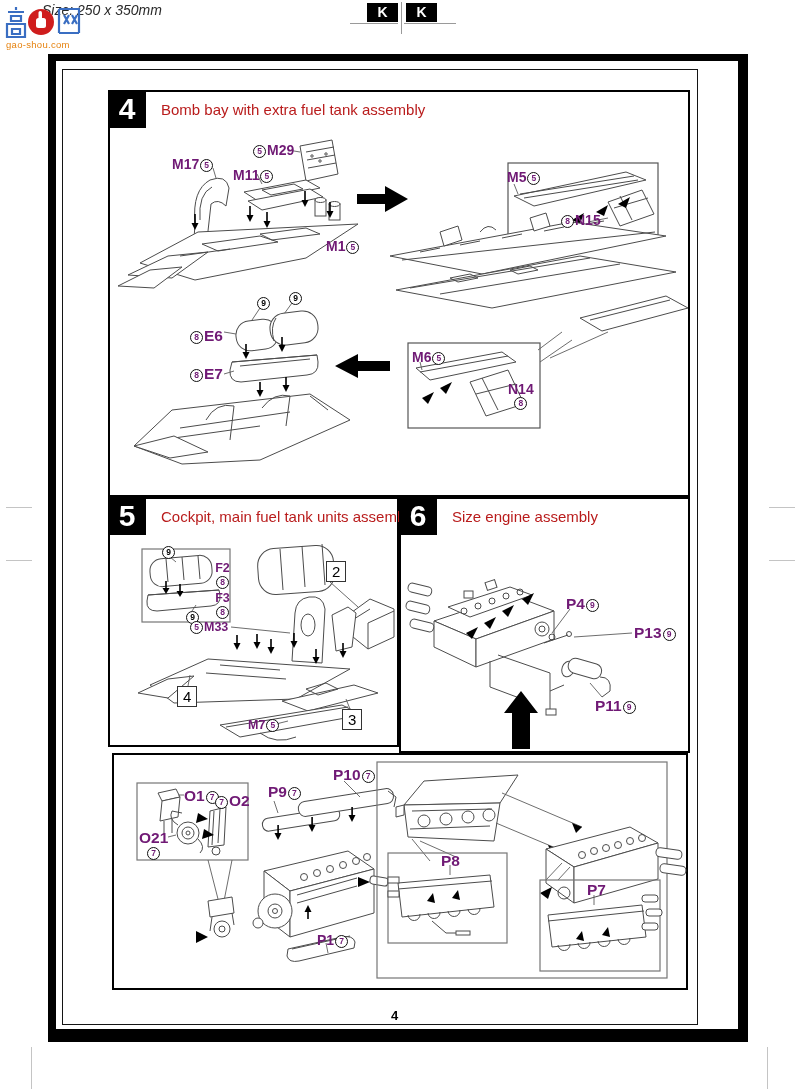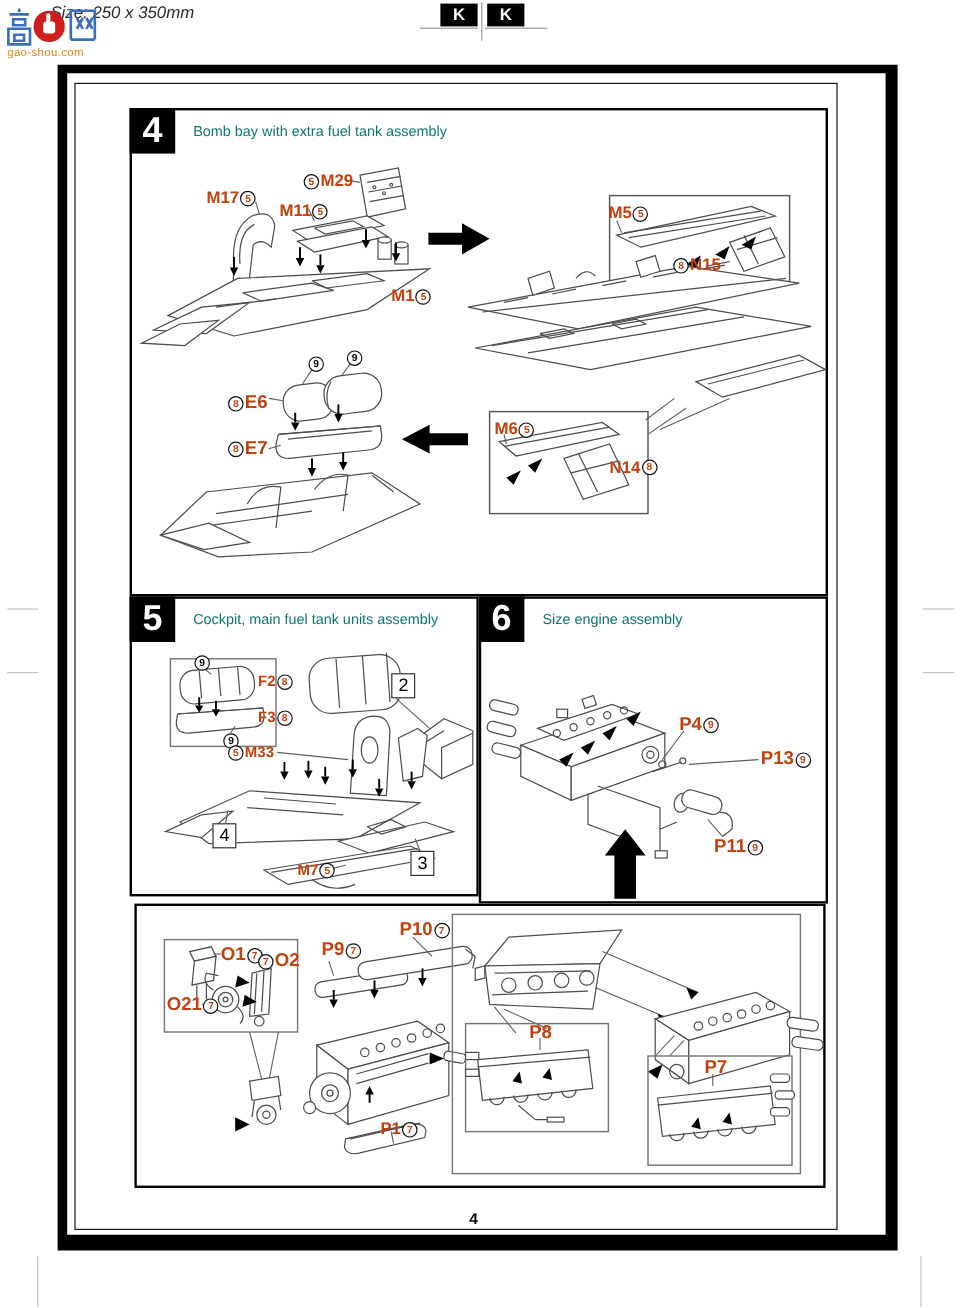--- a/index.html
+++ b/index.html
@@ -4,28 +4,28 @@
 <style>
   html,body{margin:0;padding:0;background:#fff}
   .page{position:relative;width:800px;height:1090px;background:#fff;font-family:"Liberation Sans",sans-serif;overflow:hidden}
   
   .outer-border{position:absolute;left:48px;top:54px;width:700px;height:988px;box-sizing:border-box;border:solid #000;border-width:7px 10px 13px 8px}
   .inner-border{position:absolute;left:62px;top:69px;width:636px;height:956px;box-sizing:border-box;border:1.5px solid #141414}
   
   .stepbox{position:absolute;box-sizing:border-box;border:2px solid #000;background:#fff}
   .step-hdr{position:absolute;display:flex;align-items:center}
   .stepnum{width:38px;height:38px;background:#000;color:#fff;font-weight:bold;font-size:30px;line-height:38px;text-align:center;flex:0 0 38px}
-  .steptitle{font-size:12px;color:#0f766e;padding-left:15px;white-space:nowrap}
+  .steptitle{font-size:15px;color:#b91c1c;padding-left:15px;white-space:nowrap}
   
-  .pl{position:absolute;font-weight:bold;font-size:14px;color:#c2410c;white-space:nowrap;line-height:14px}
+  .pl{position:absolute;font-weight:bold;font-size:14px;color:#701a75;white-space:nowrap;line-height:14px}
   .pl.big{font-size:15.5px;line-height:16px}
   .pl.sm{font-size:12.5px;line-height:13px}
   .circ{display:inline-block;box-sizing:border-box;width:13px;height:13px;border:1.3px solid #111;border-radius:50%;font-size:8.5px;line-height:10.5px;text-align:center;font-weight:bold;vertical-align:1px;margin:0 1px;background:#fff}
   .circ.solo{position:absolute}
-  .stack{display:inline-flex;flex-direction:row;align-items:center;row-gap:1px}
+  .stack{display:inline-flex;flex-direction:column;align-items:center;row-gap:1px}
   .boxnum{position:absolute;box-sizing:border-box;border:1.5px solid #333;background:#fff;font-size:15px;line-height:19px;padding:0 5px;color:#000}
   
   .size-label{position:absolute;left:42px;top:2px;font-style:italic;font-size:14px;color:#2a2a2a}
   .kbox{position:absolute;width:31px;height:19px;background:#000;color:#fff;font-weight:bold;font-size:14px;line-height:19px;text-align:center}
   .gline{position:absolute;background:#9a9a9a}
   .mark{position:absolute;background:#c4c4c4}
   .logo{position:absolute;left:4px;top:5px}
   .logo-url{position:absolute;left:6px;top:39px;font-size:9.5px;font-weight:normal;color:#e6820e;letter-spacing:.3px}
   .pgnum{position:absolute;left:391px;top:1008px;font-size:13px;font-weight:bold;color:#000}
   

